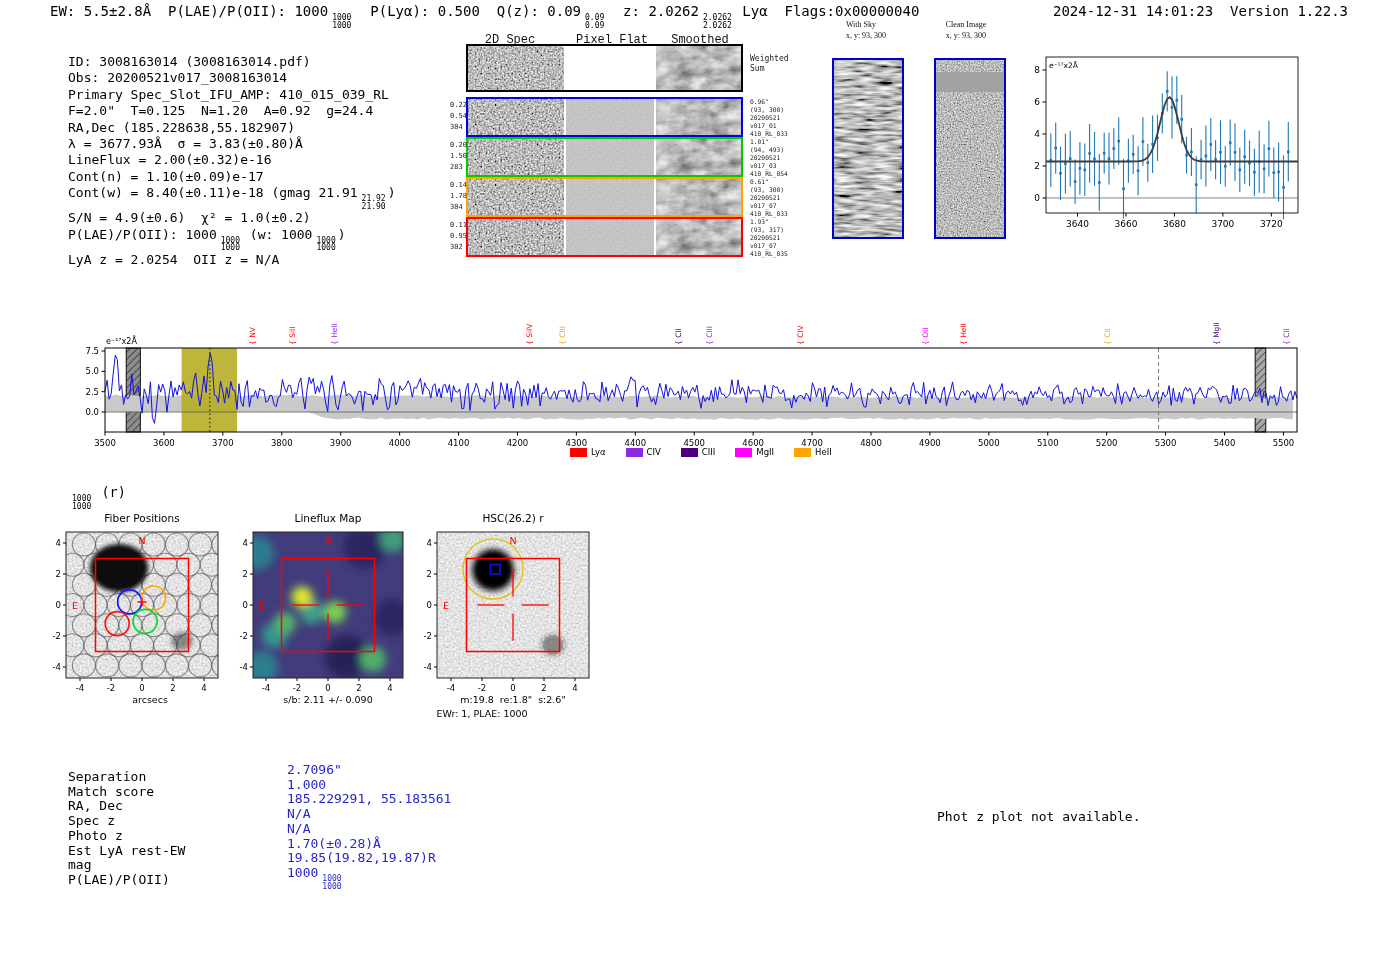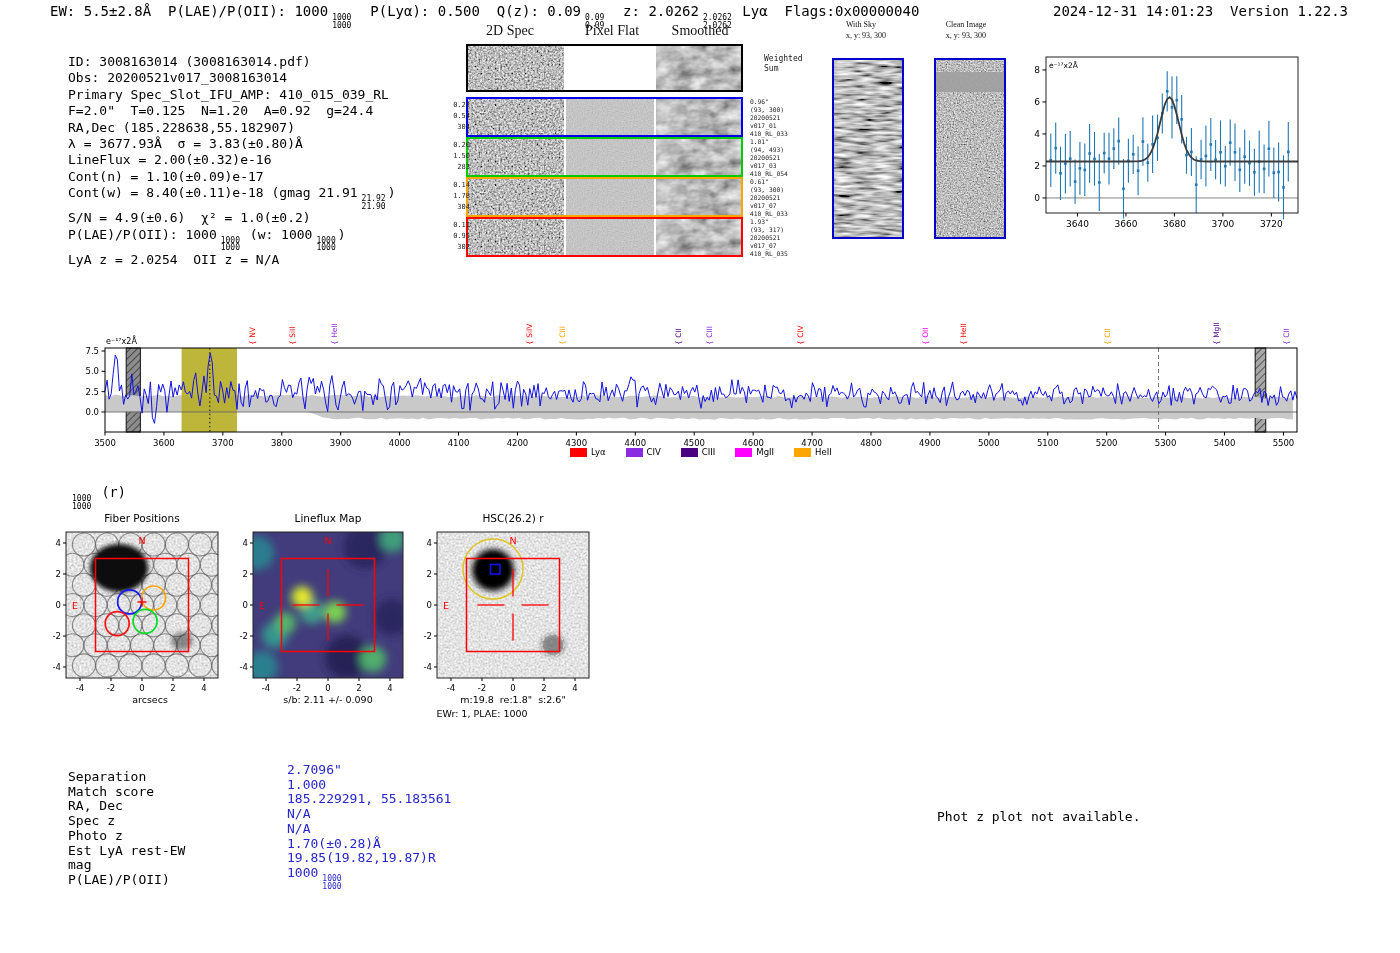--- a/index.html
+++ b/index.html
@@ -5,28 +5,28 @@
   html,body{margin:0;padding:0}
   body{width:1400px;height:953px;position:relative;background:#fff;color:#000;
        font-family:"DejaVu Sans Mono",monospace;overflow:hidden}
   .abs{position:absolute}
   .iline{white-space:pre}
   .frac{display:inline-flex;flex-direction:column;align-items:flex-start;
         font-size:8px;line-height:7.6px;vertical-align:-4px;margin:0 2px 0 4px}
   #header-line{left:50px;top:3px;font-size:14px}
   #stamp{left:1053px;top:3px;font-size:14px}
   #info-block{left:68px;top:54px;font-size:13px;line-height:16.4px}
-  .coltitle{position:absolute;top:23px;transform:translateX(-50%);font-size:14px;color:#111;
-            font-family:Liberation Serif, serif}
+  .coltitle{position:absolute;top:33px;transform:translateX(-50%);font-size:12px;color:#111;
+            font-family:Liberation Mono, monospace}
   .ptitle2{position:absolute;top:19px;transform:translateX(-50%);font-size:8px;line-height:11px;
            text-align:left;color:#111;font-family:Liberation Serif, serif}
   .srow{position:absolute;left:466px;display:flex;gap:2px;background:#fff;
         border-width:2px;border-style:solid}
   .srow svg{display:block}
-  .sleft{position:absolute;left:438px;width:32px;text-align:right;font-size:7px;line-height:11px;color:#222}
+  .sleft{position:absolute;left:450px;width:32px;font-size:7px;line-height:11px;color:#222}
   .sright{position:absolute;left:750px;width:50px;font-size:6.3px;line-height:7.9px;color:#222}
   .sright.big{font-size:8px;line-height:9.5px}
   .skyimg{position:absolute;border:2px solid #0000cc}
   .skyimg svg{display:block}
   #hsc-line{left:68px;top:484px;font-size:13.5px}
   .cuttitle{position:absolute;top:512px;transform:translateX(-50%);font-size:10.5px;color:#000;
             font-family:"DejaVu Sans",sans-serif}
   .caption{position:absolute;transform:translateX(-50%);font-size:9.5px;color:#000;
            font-family:"DejaVu Sans",sans-serif;white-space:pre}
   #mt-labels{left:68px;top:770px;font-size:13px;line-height:14.7px}
@@ -182,21 +182,21 @@
         <rect width="100%" height="100%" filter="url(#nzA)"></rect>
       </svg>
       <svg width="88" height="44">
         <rect width="100%" height="100%" fill="#ffffff"></rect>
       </svg>
       <svg width="85" height="44">
         <rect width="100%" height="100%" fill="#8e8e8e"></rect>
         <rect width="100%" height="100%" filter="url(#smA)"></rect>
       </svg>
     </div>
-    <div class="sright big" style="top: 54px; margin-left: 14px;">
+    <div class="sright big" style="top: 54px;">
       <div>Weighted</div>
       <div>Sum</div>
     </div>
     <div class="srow" style="top: 97px; border-color: rgb(0, 0, 238);">
       <svg width="96" height="36">
         <rect width="100%" height="100%" fill="#8e8e8e"></rect>
         <rect width="100%" height="100%" filter="url(#nzB)"></rect>
       </svg>
       <svg width="88" height="36">
         <rect width="100%" height="100%" fill="#8e8e8e"></rect>

